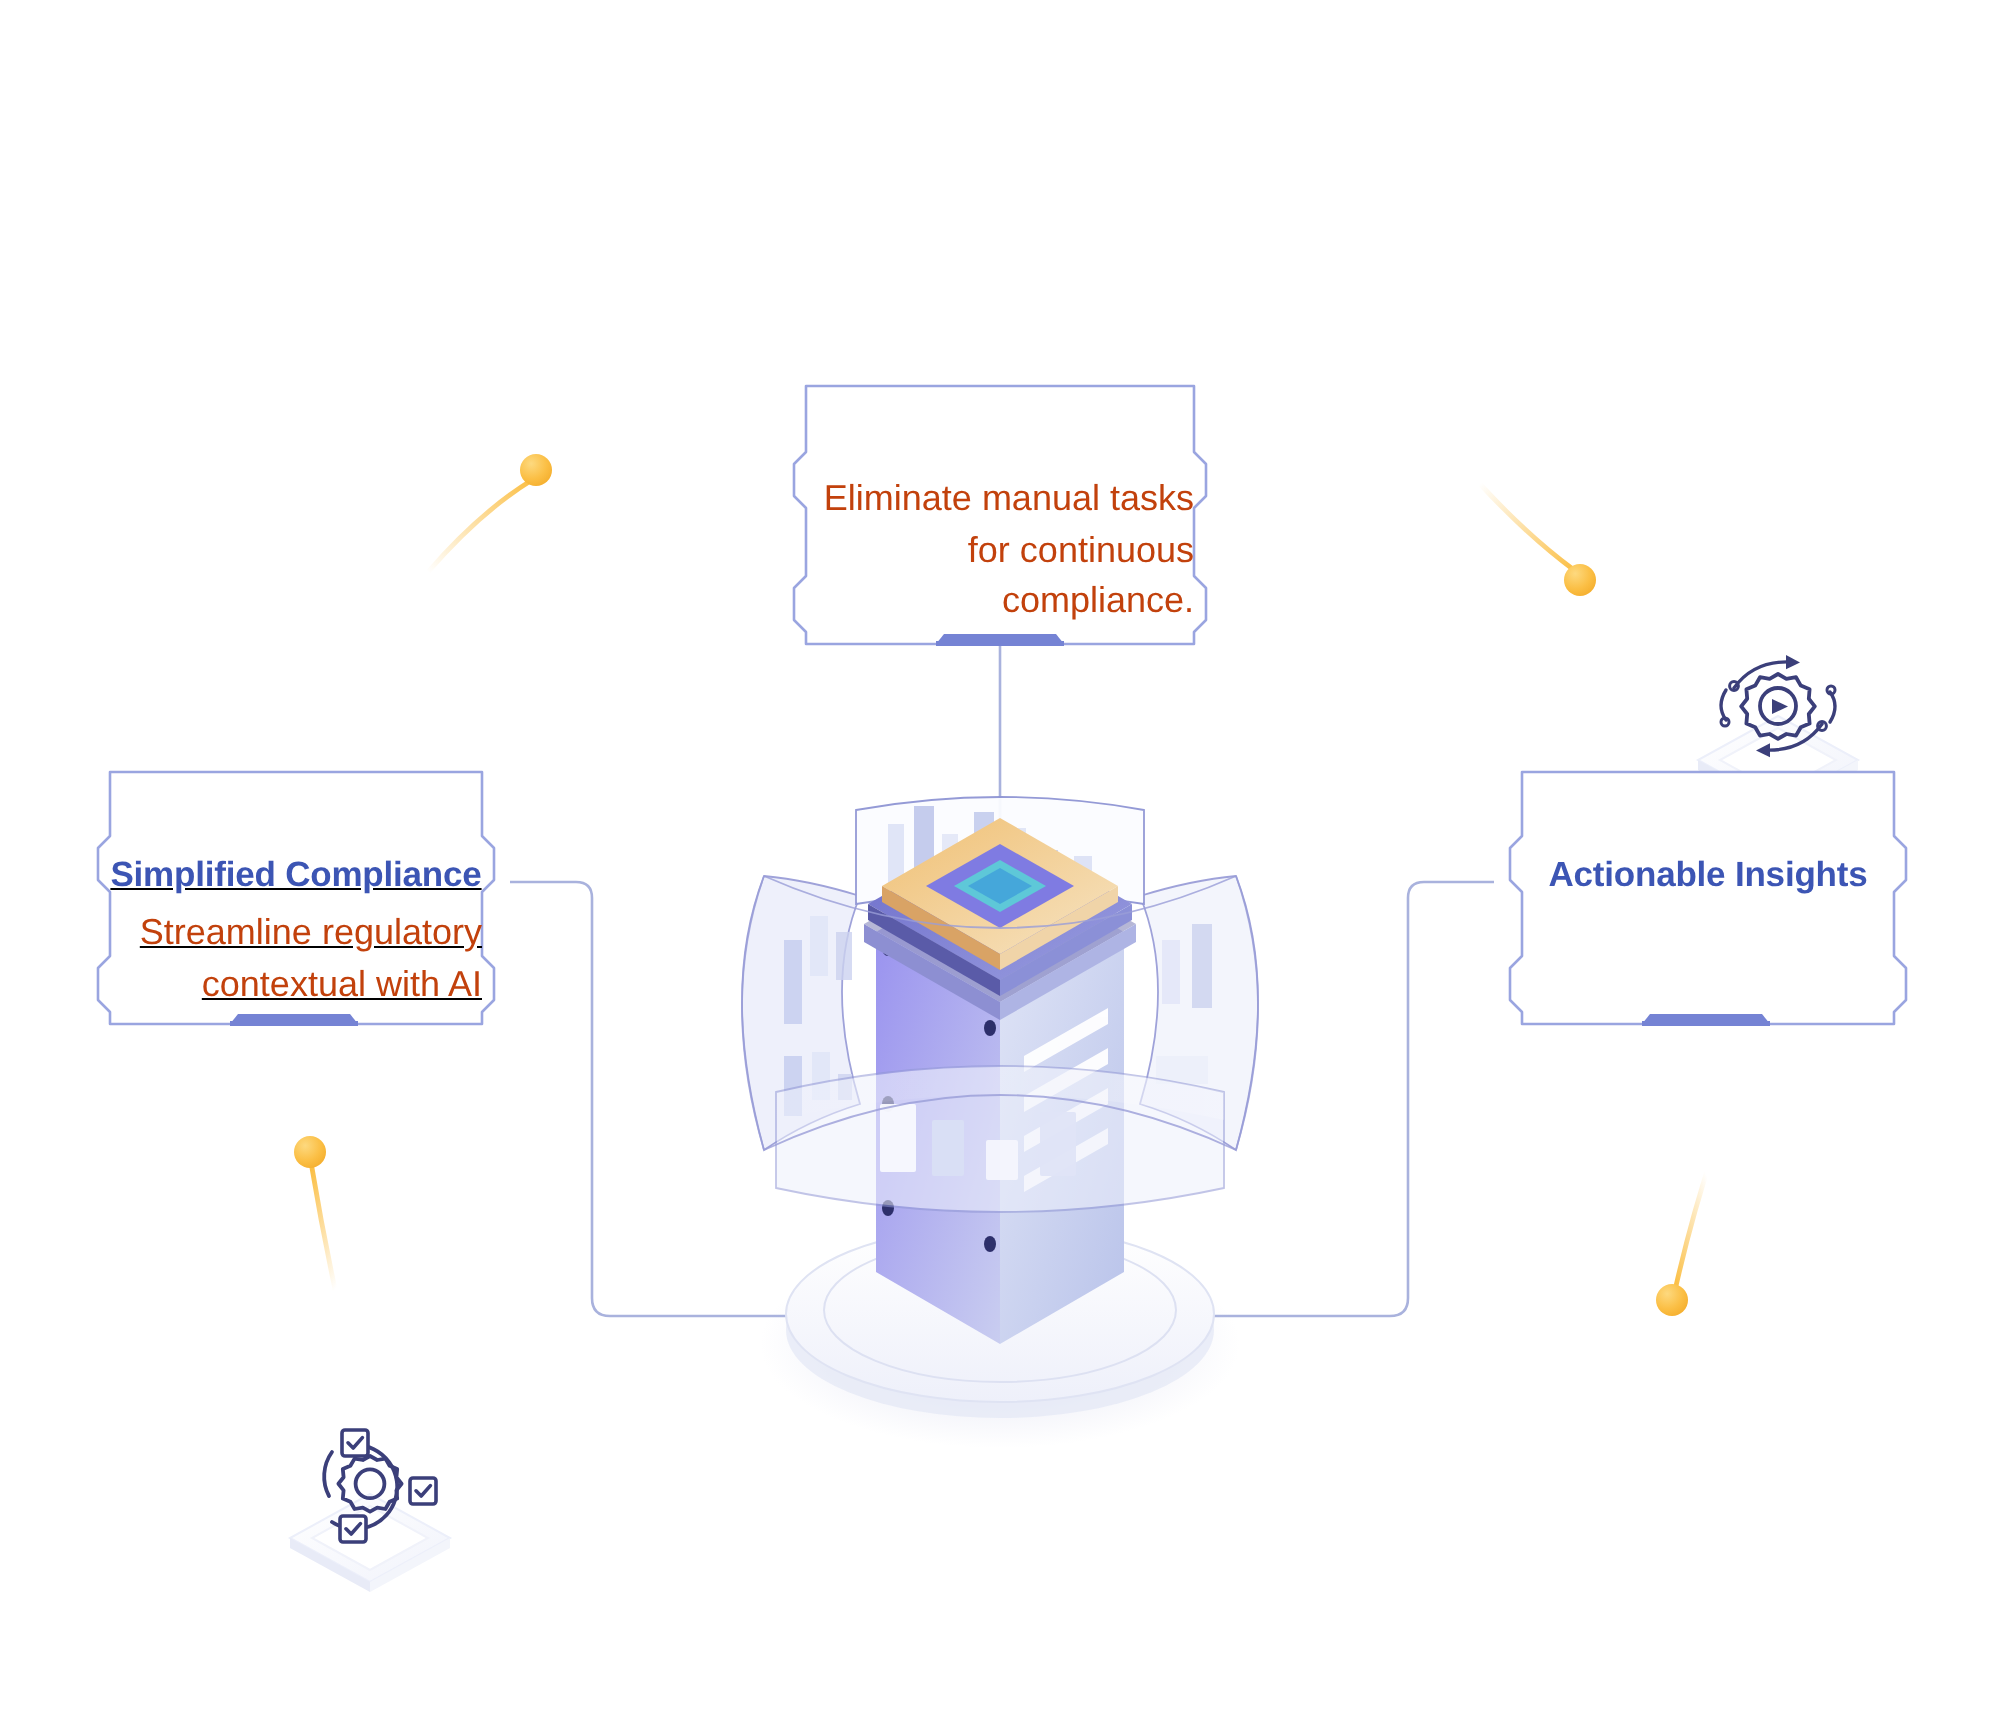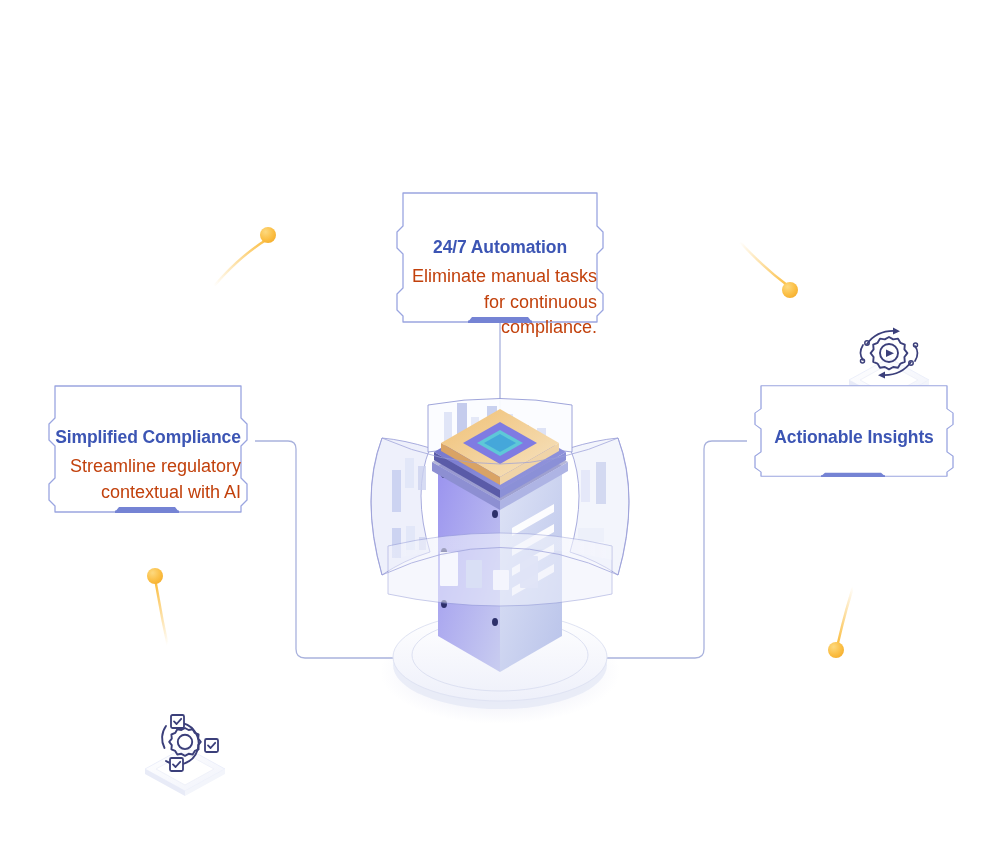--- a/index.html
+++ b/index.html
@@ -69,27 +69,27 @@
   }
 
   
   #card-automation {
     left: 389px; top: 192px; width: 222px; height: 131px;
   }
   #card-automation .card-body { padding-top: 45px; }
   #card-automation .card-icon { left: 449px; top: 128px; width: 103px; height: 93px; }
 
   #card-compliance {
-    left: 41px; top: 385px; width: 214px; height: 128px;
+    left: 41px; top: 385px; width: 214px; height: 128px; text-decoration: underline;
   }
   #card-compliance .card-body { padding-top: 42px; }
   #card-compliance .card-icon { left: 93px; top: 324px; width: 103px; height: 93px; }
 
   #card-insights {
-    left: 747px; top: 385px; width: 214px; height: 92px;
+    left: 747px; top: 385px; width: 214px; height: 128px;
   }
   #card-insights .card-body { padding-top: 42px; }
 </style>
 </head>
 <body>
 
 <div id="stage">
 
   <svg class="layer" id="connectors-layer" viewBox="0 0 1000 866">
 
@@ -302,21 +302,20 @@
   <div class="card" id="card-automation">
     <svg class="card-frame" viewBox="0 0 222 131" preserveAspectRatio="none">
       <path d="M14,1 L208,1 L208,34 L214,40 L214,56 L208,62 L208,96 L214,102 L214,118 L208,124 L208,130
                L14,130 L14,124 L8,118 L8,102 L14,96 L14,62 L8,56 L8,40 L14,34 Z" fill="#ffffff" stroke="#9aa5e0" stroke-width="1.3" stroke-linejoin="round"></path>
     </svg>
     <svg class="card-frame" viewBox="0 0 222 131" preserveAspectRatio="none" style="z-index:2">
       <path d="M79,130 L83,125 L139,125 L143,130 Z" fill="#7583d4"></path>
       <path d="M79,130 L143,130" stroke="#7583d4" stroke-width="3"></path>
     </svg>
     <div class="card-body">
-      <div class="card-title">24/7 Automation</div>
       <div class="card-desc">Eliminate manual tasks for continuous compliance.</div>
     </div>
     <svg class="card-icon" viewBox="0 0 103 93">
       <defs>
         <linearGradient id="tileTopA" x1="0" y1="0" x2="1" y2="1">
           <stop offset="0%" stop-color="#ffffff"></stop>
           <stop offset="100%" stop-color="#f1f3fb"></stop>
         </linearGradient>
       </defs>
 

